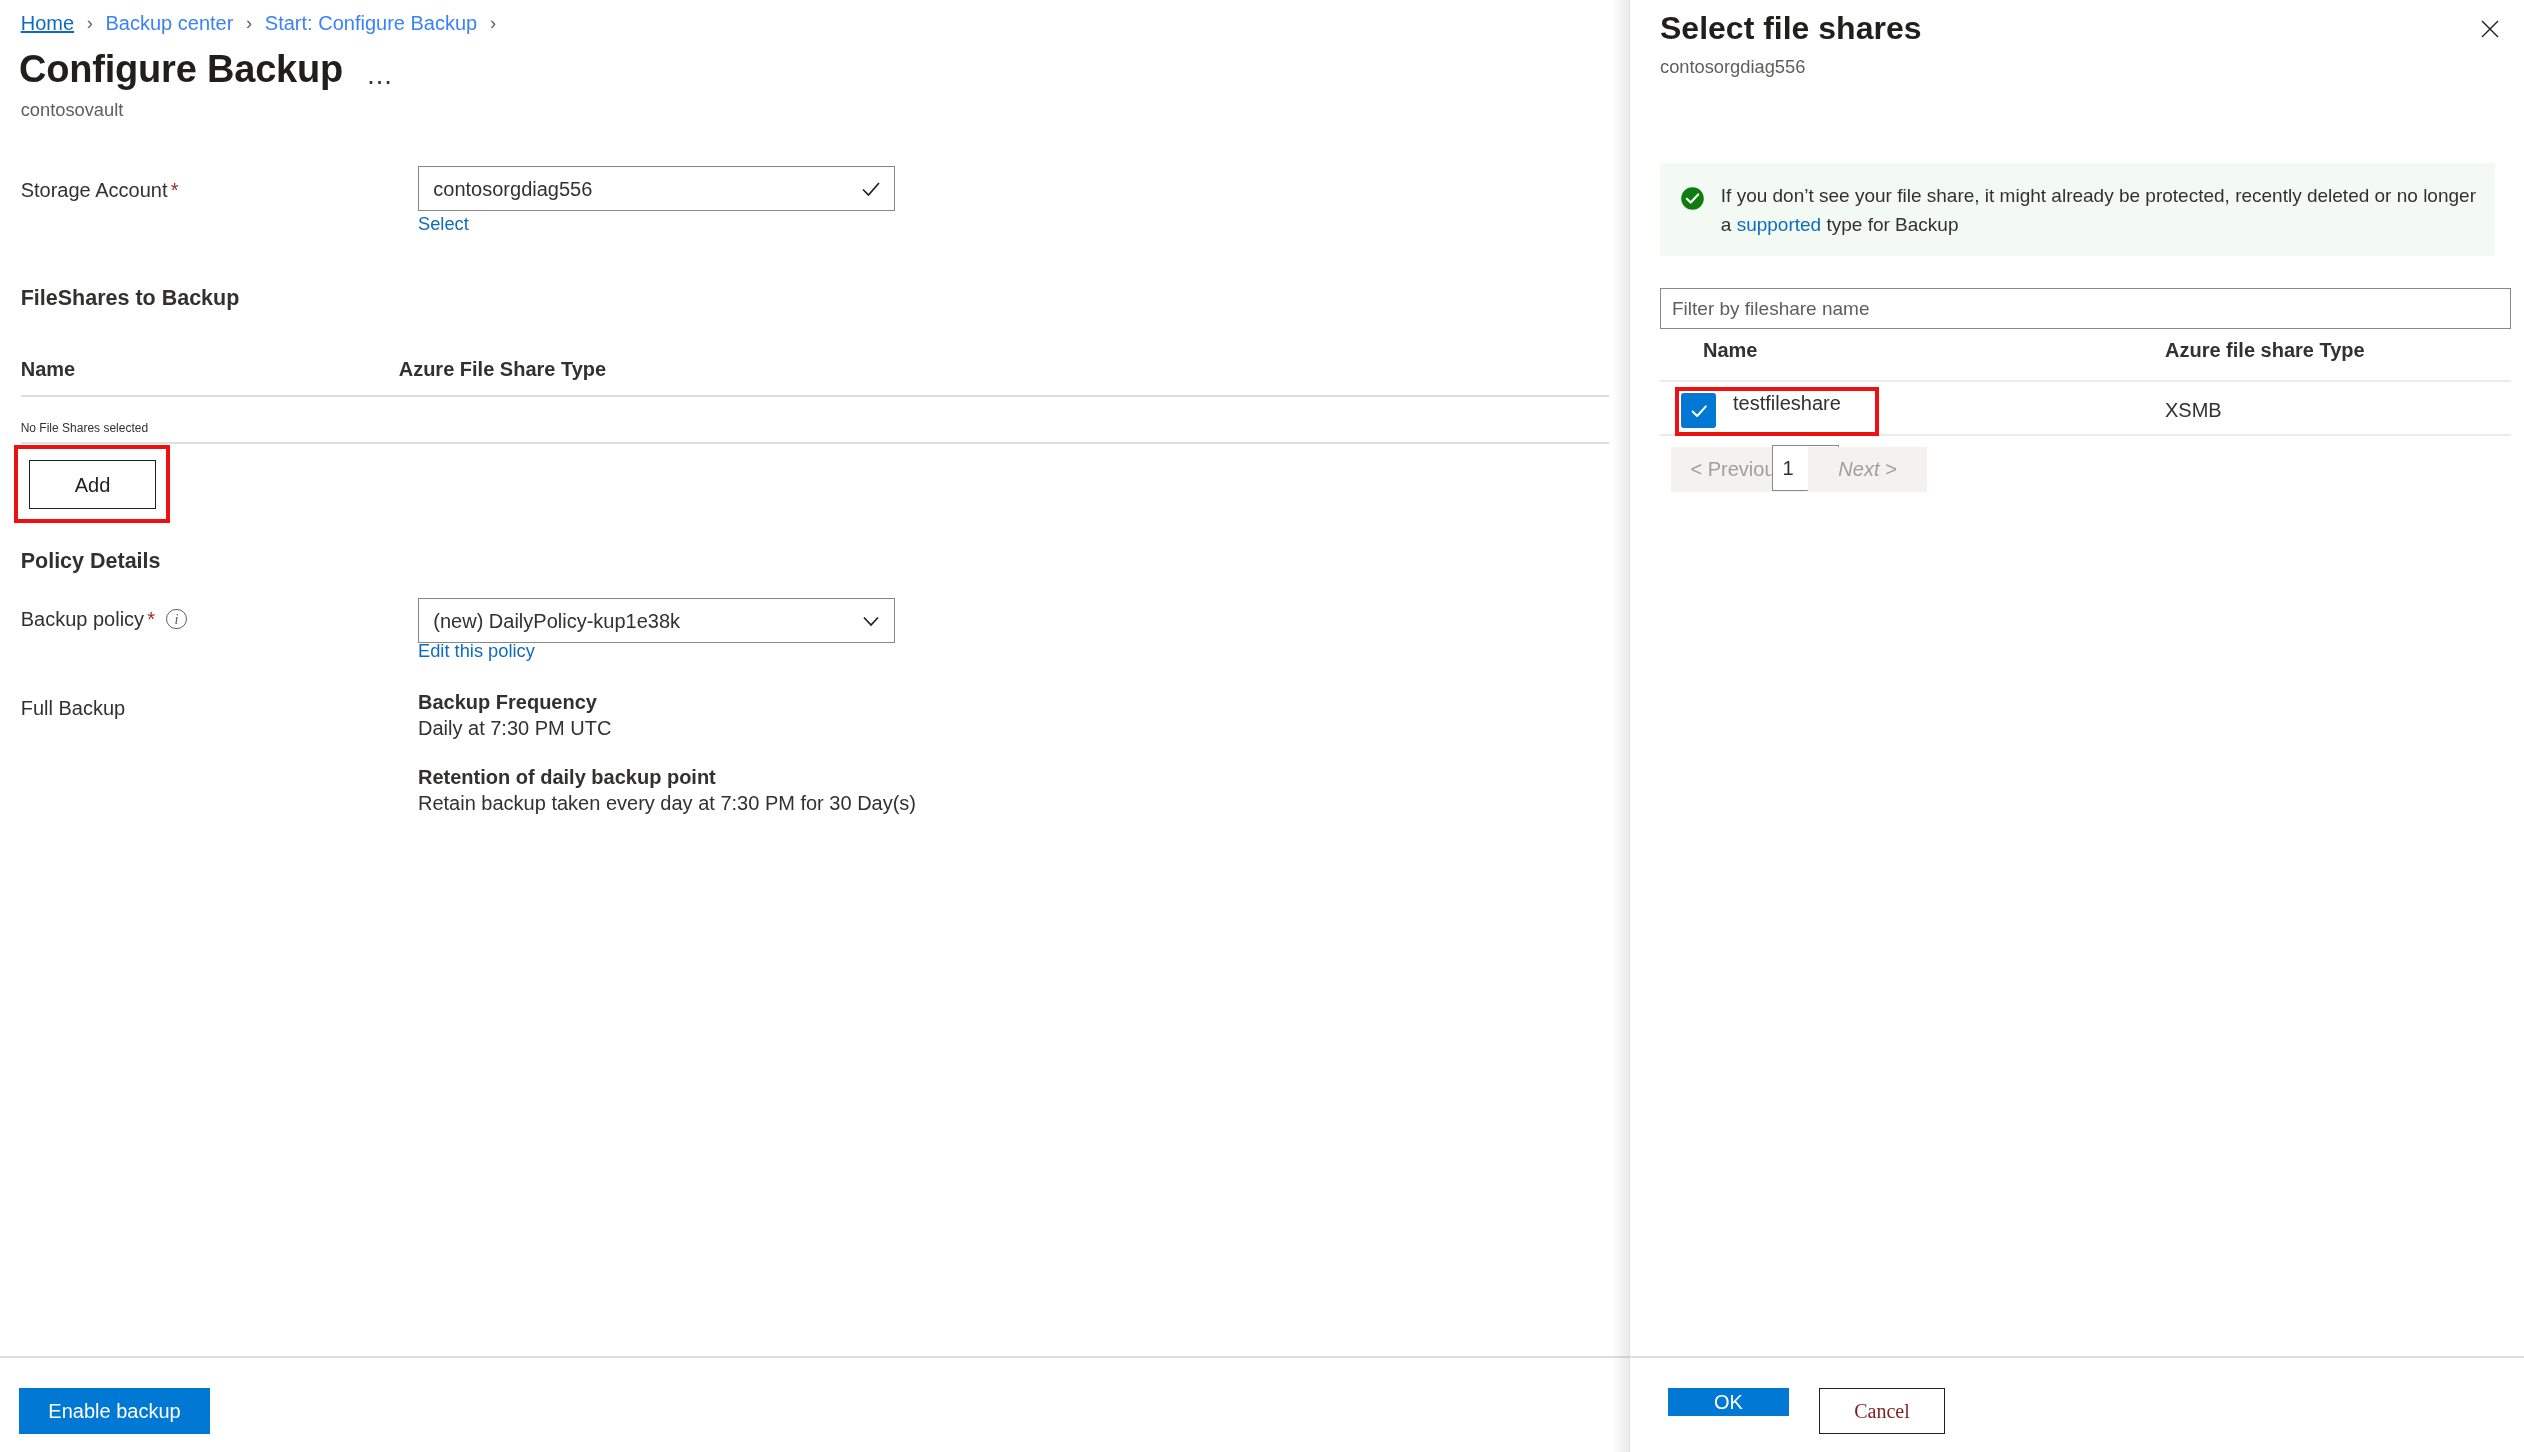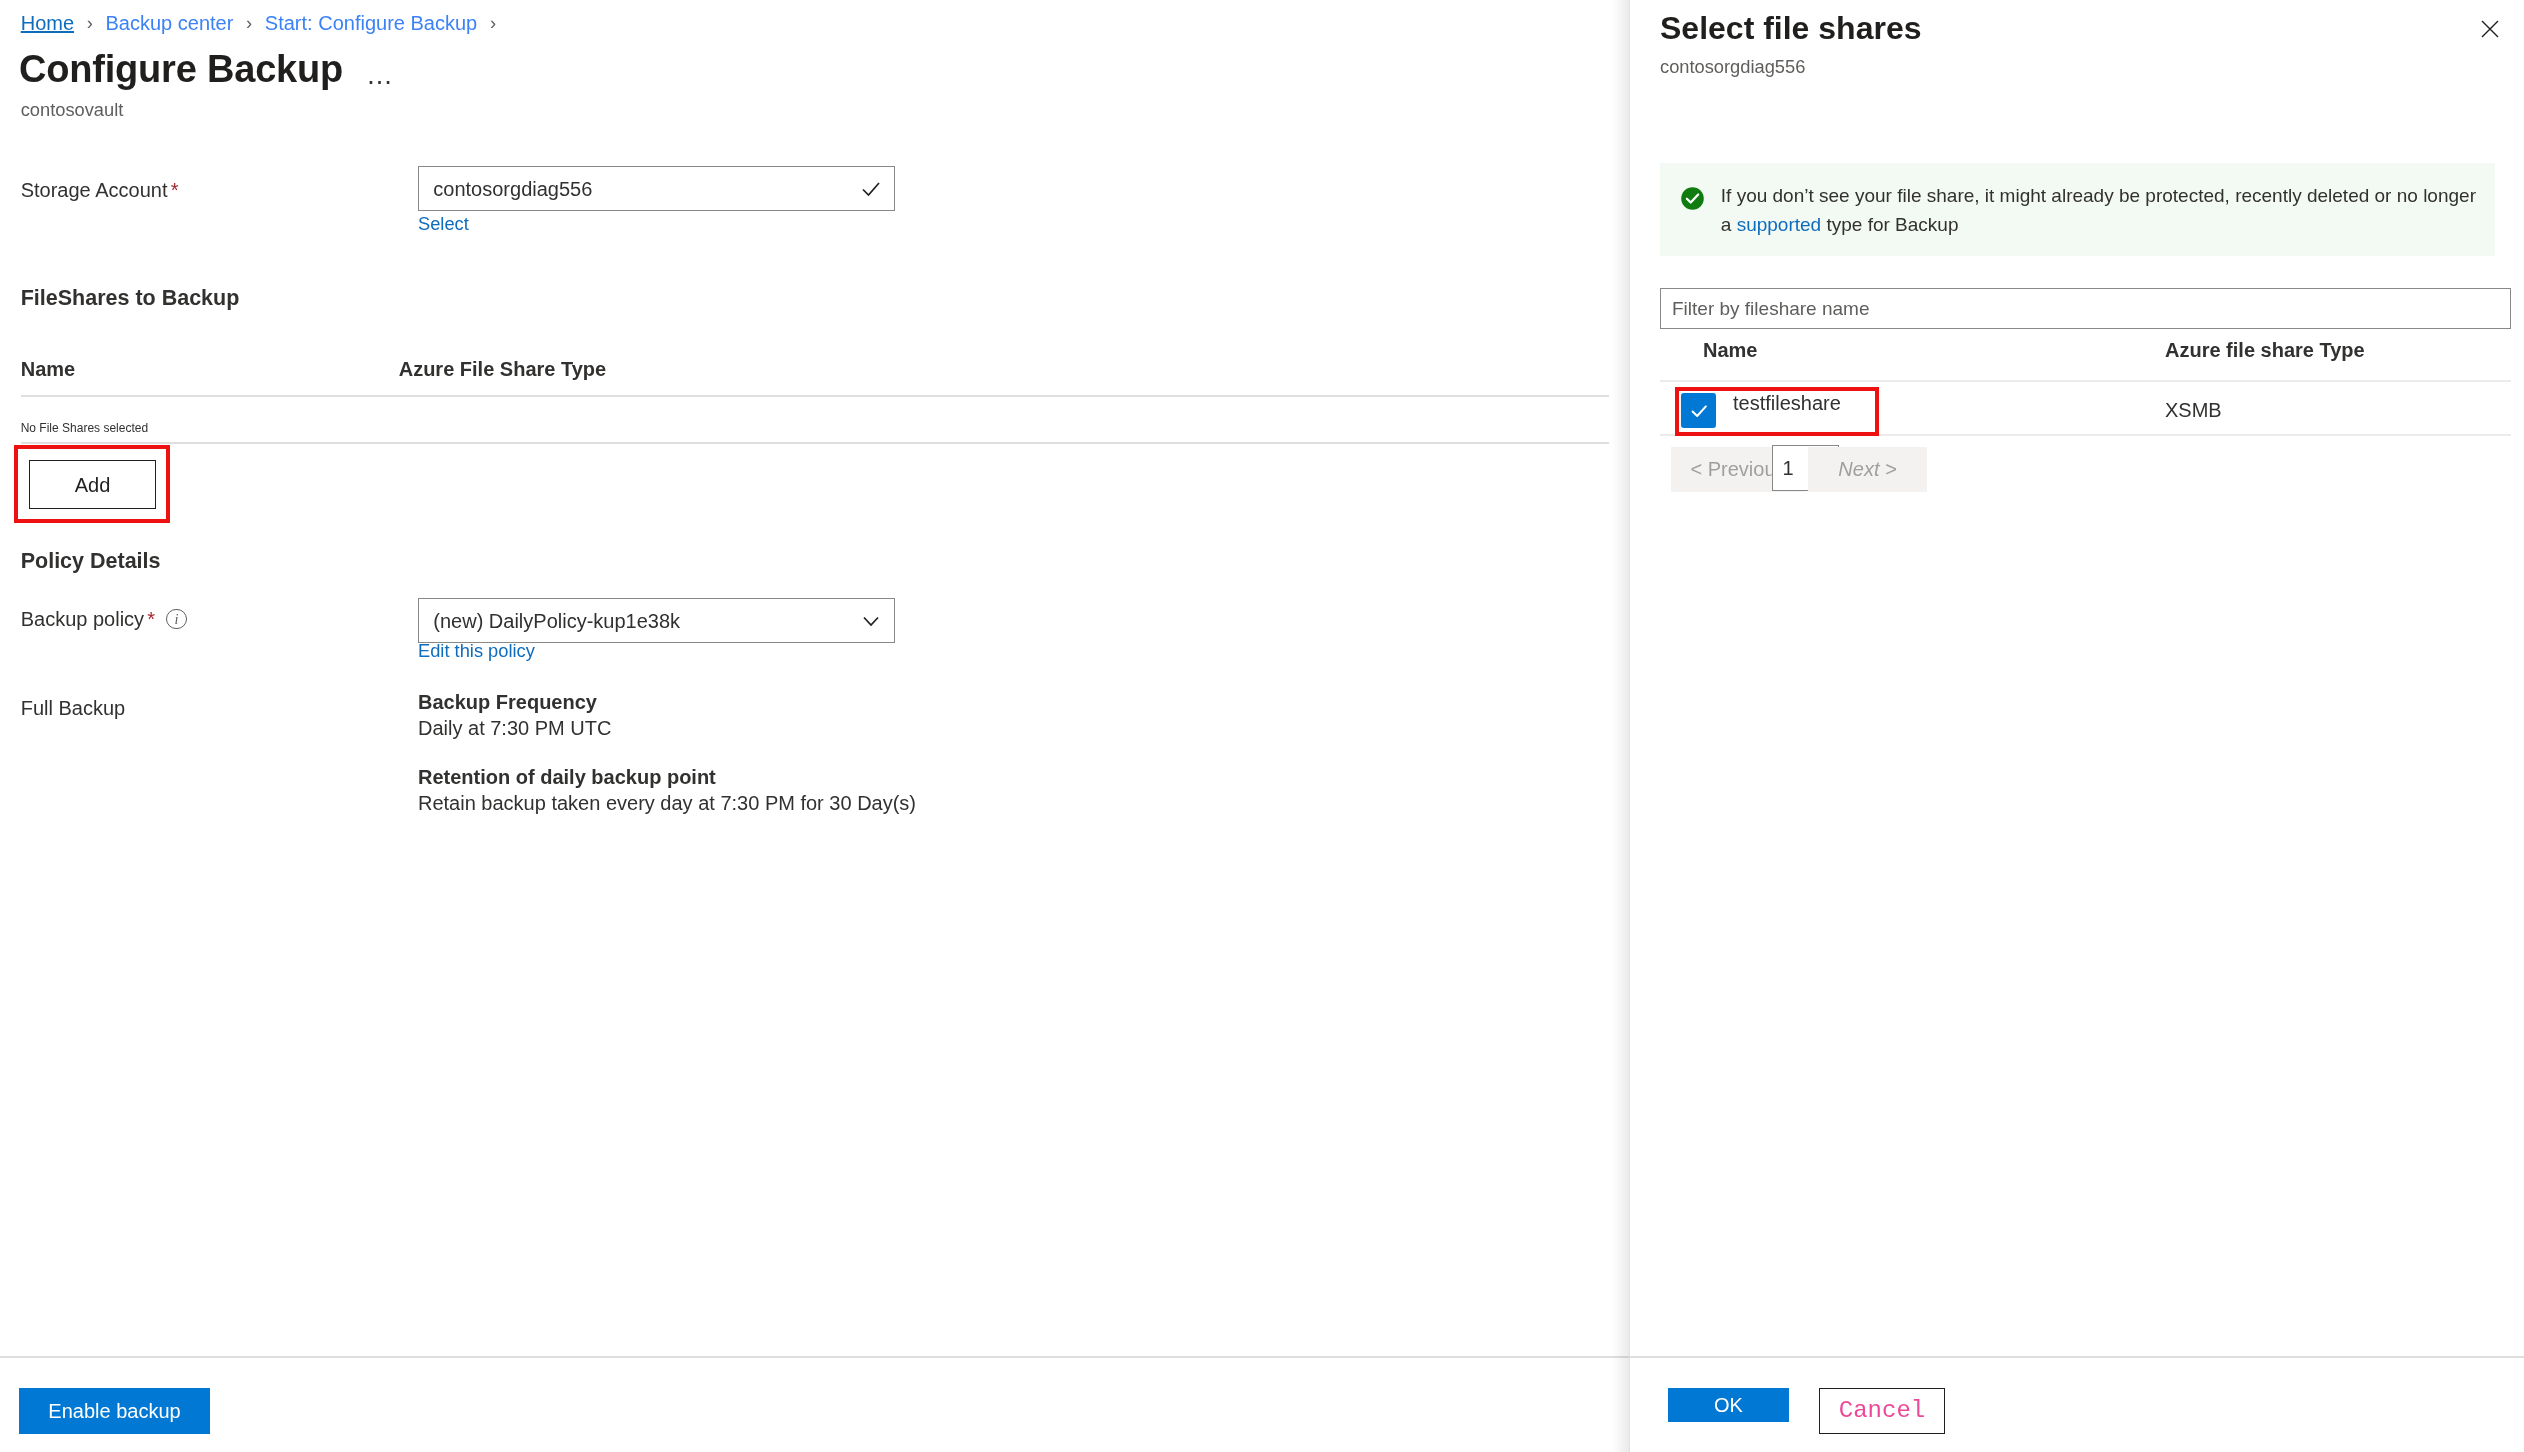--- a/index.html
+++ b/index.html
@@ -230,24 +230,24 @@
     font-size: 20px;
     line-height: 24px;
     cursor: pointer;
     display: flex;
     align-items: center;
     justify-content: center;
   }
   .btn-secondary {
     position: absolute;
     background: #ffffff;
-    color: #ec4899;
+    color: #7f1d1d;
     border: 1.6px solid #201f1e;
-    font-family: Liberation Mono, monospace;
-    font-size: 24px;
+    font-family: Liberation Serif, serif;
+    font-size: 20px;
     line-height: 24px;
     cursor: pointer;
     display: flex;
     align-items: center;
     justify-content: center;
   }
 
   
   .pane-shadow {
     position: absolute;
@@ -535,17 +535,17 @@
     <svg width="20.7" height="20.7" viewBox="0 0 24 24">
       <path d="M5 9 L12 16 L19 9" fill="none" stroke="#201f1e" stroke-width="1.6"></path>
     </svg>
   </div>
   <div class="pager-label" style="left:1851px;">of 1</div>
   <button class="pager-btn" style="left:1808px; width:119px;font-style:italic;">Next &gt;</button>
 
   <div class="redbox" style="left:1675px; top:387px; width:204px; height:49px;"></div>
 
   <div class="footer-rule-right" style="left:1629px;"></div>
-  <button class="btn-primary" style="left:1668px; top:1388px; width:121px; height:34px;">OK</button>
+  <button class="btn-primary" style="left:1668px; top:1388px; width:121px; height:28px;">OK</button>
   <button class="btn-secondary" style="left:1819px; top:1388px; width:126px; height:46px;">Cancel</button>
 
 </div>
 
 
 </body></html>

